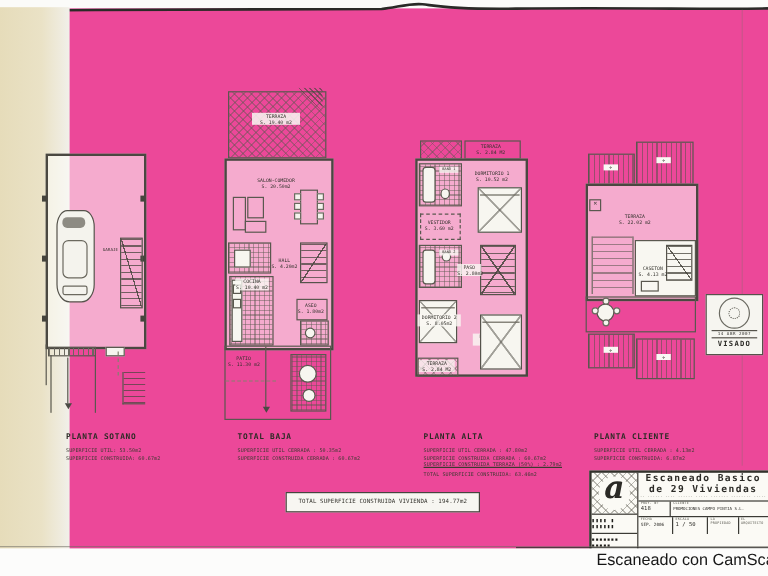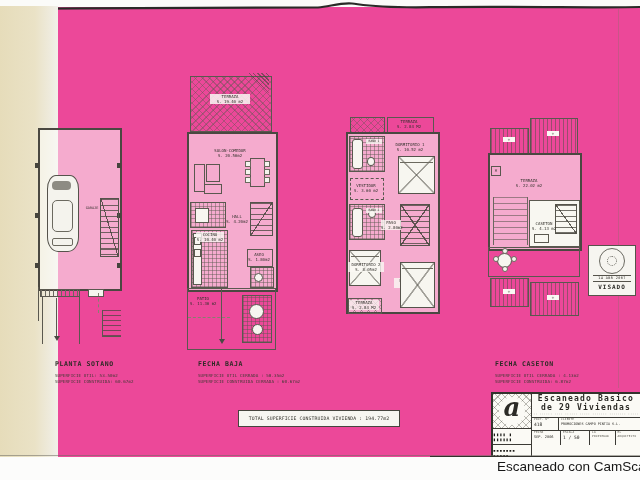--- a/index.html
+++ b/index.html
@@ -261,26 +261,33 @@
       <div class="lbl" style="left:16px;top:12px;width:12px;font-size:4px;background:#faf9f4;">✛</div>
     </div>
   </div>
 
   <div class="cap" style="left:55px;top:360px;">
     <div class="cap-title">PLANTA SOTANO</div>
     <div class="cap-line">SUPERFICIE UTIL: 53.50m2</div>
     <div class="cap-line">SUPERFICIE CONSTRUIDA: 60.67m2</div>
   </div>
   <div class="cap" style="left:198px;top:360px;">
-    <div class="cap-title">FECHA BAJA</div>
+    <div class="cap-title">TOTAL BAJA</div>
     <div class="cap-line">SUPERFICIE UTIL CERRADA : 50.35m2</div>
     <div class="cap-line">SUPERFICIE CONSTRUIDA CERRADA : 60.67m2</div>
   </div>
+  <div class="cap" style="left:353px;top:360px;">
+    <div class="cap-title">PLANTA ALTA</div>
+    <div class="cap-line">SUPERFICIE UTIL CERRADA : 47.80m2</div>
+    <div class="cap-line">SUPERFICIE CONSTRUIDA CERRADA : 60.67m2</div>
+    <div class="cap-line us">SUPERFICIE CONSTRUIDA TERRAZA (50%) : 2.79m2</div>
+    <div class="cap-line gap">TOTAL SUPERFICIE CONSTRUIDA: 63.46m2</div>
+  </div>
   <div class="cap" style="left:495px;top:360px;">
-    <div class="cap-title">FECHA CASETON</div>
+    <div class="cap-title">PLANTA CLIENTE</div>
     <div class="cap-line">SUPERFICIE UTIL CERRADA : 4.13m2</div>
     <div class="cap-line">SUPERFICIE CONSTRUIDA: 6.87m2</div>
   </div>
 
   <div class="totalbox">TOTAL SUPERFICIE CONSTRUIDA VIVIENDA :  194.77m2</div>
 
   <div class="stamp">
     <div class="stamp-seal"></div>
     <div class="stamp-date">14 ABR 2007</div>
     <div class="stamp-vis">VISADO</div>

